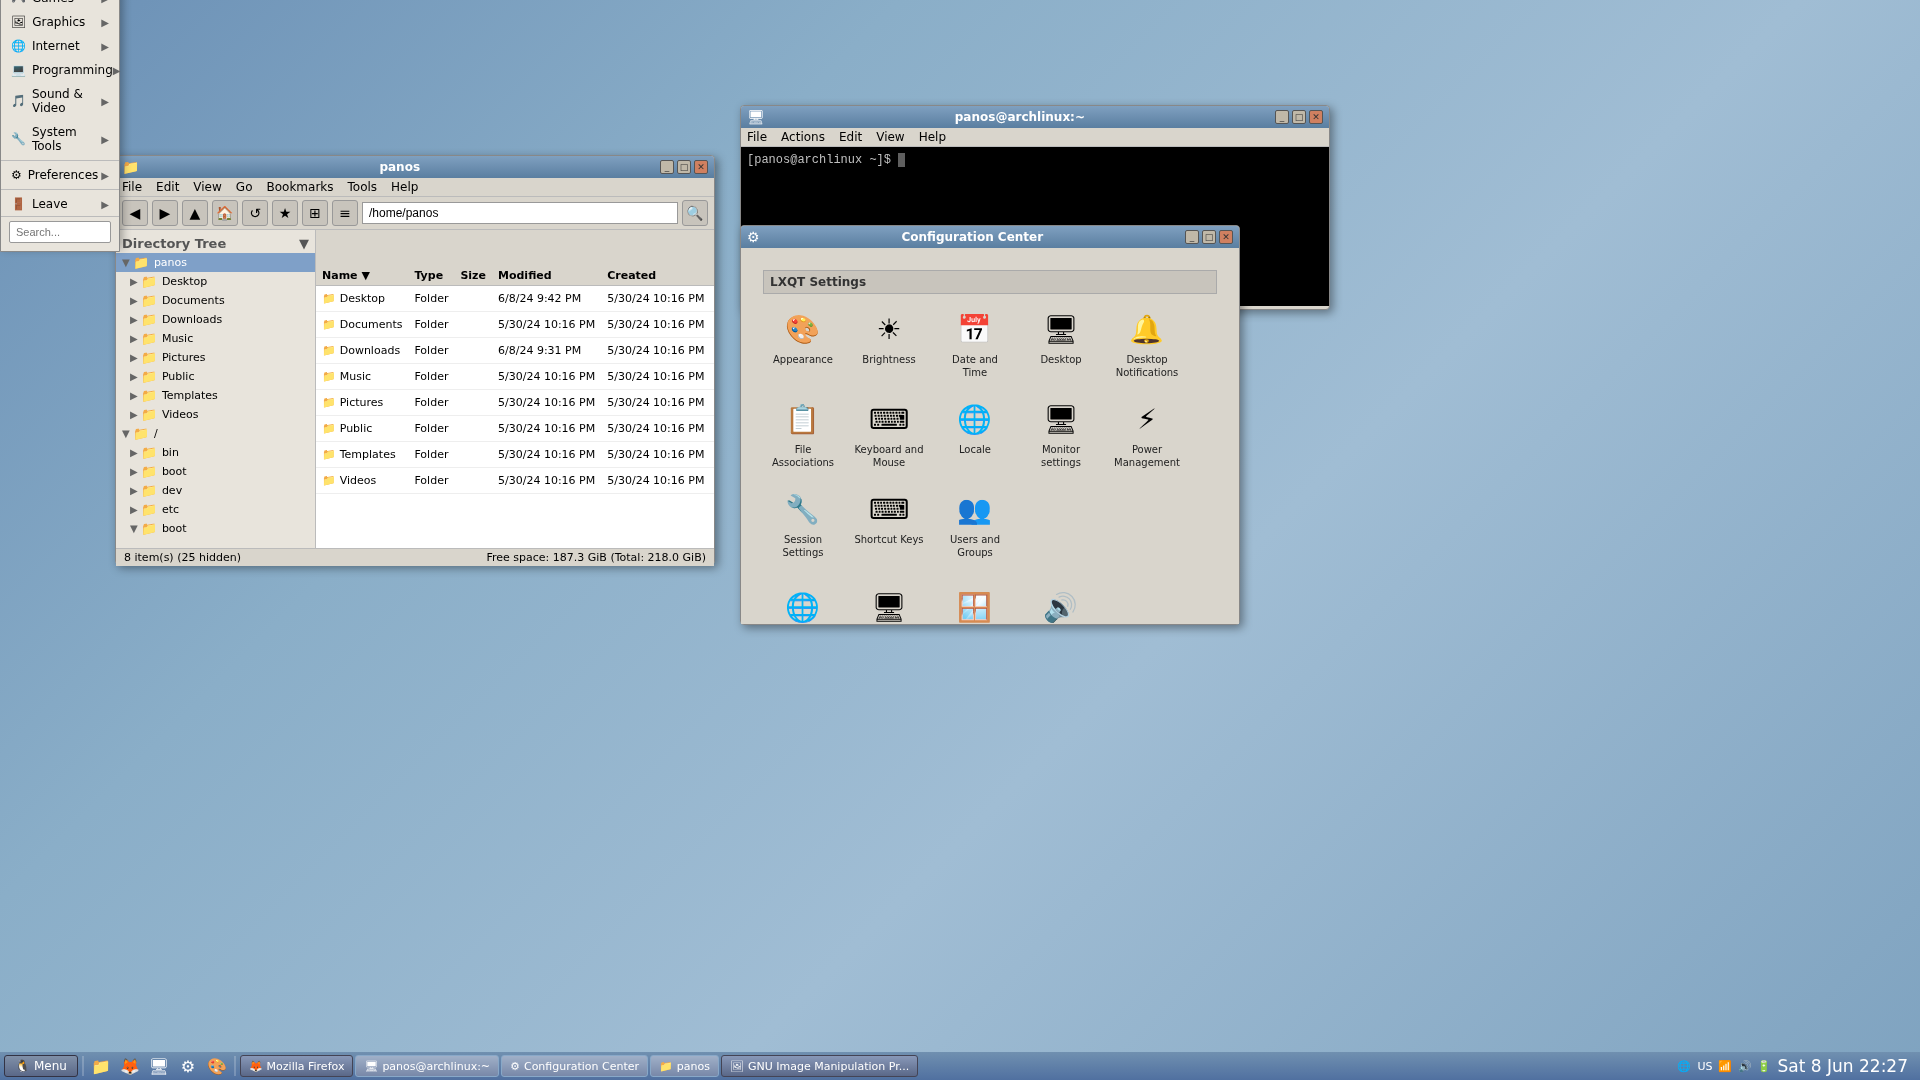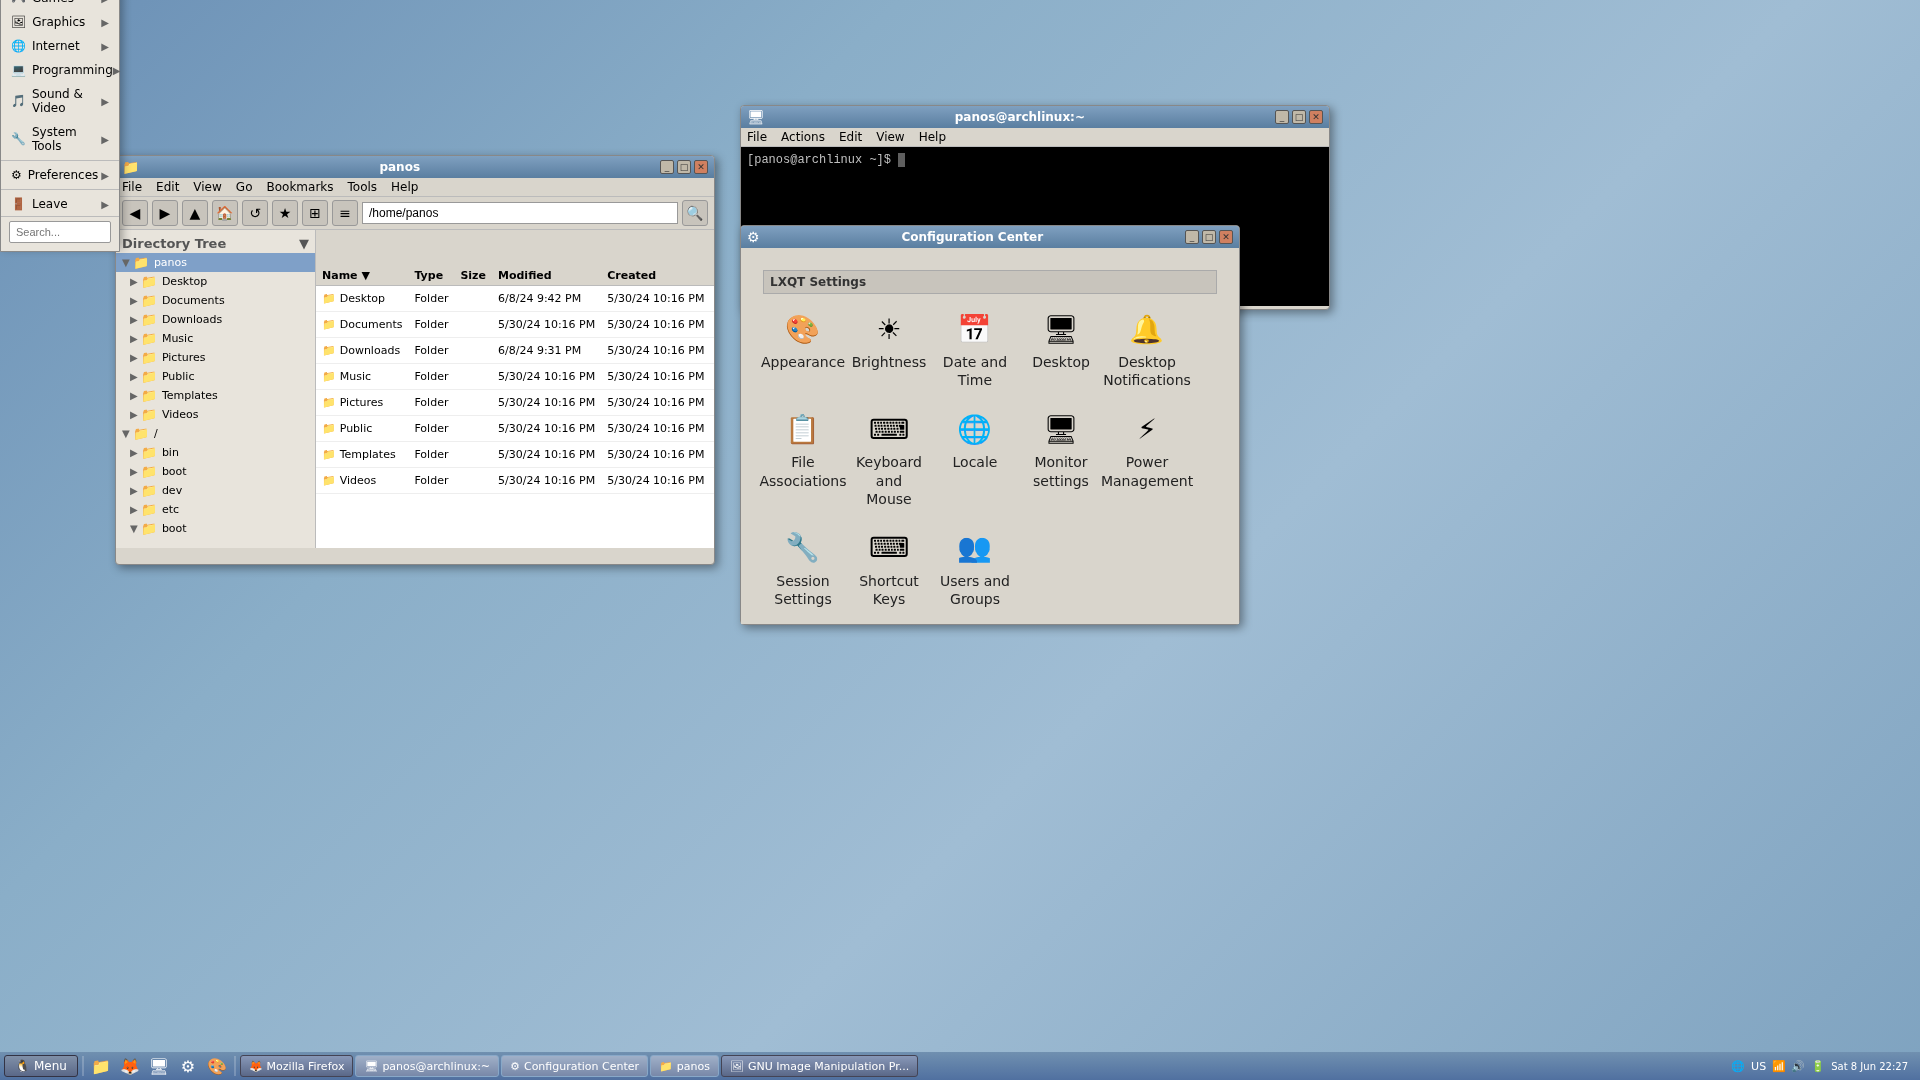--- a/index.html
+++ b/index.html
@@ -243,21 +243,21 @@
     .config-icon {
       width: 40px;
       height: 40px;
       margin-bottom: 4px;
       display: flex;
       align-items: center;
       justify-content: center;
       font-size: 28px;
     }
     .config-label {
-      font-size: 14px;
+      font-size: 10px;
       text-align: center;
       color: #222;
       line-height: 1.3;
     }
 
     
     #start-menu {
       position: absolute;
       bottom: 828px;
       left: 0;
@@ -342,21 +342,21 @@
     .taskbar-sep { width: 2px; height: 20px; background: rgba(255,255,255,0.2); margin: 0 2px; }
     .taskbar-right {
       margin-left: auto;
       display: flex;
       align-items: center;
       gap: 6px;
       color: white;
       font-size: 11px;
       padding-right: 8px;
     }
-    .taskbar-clock { font-size: 10px; color: white; }
+    .taskbar-clock { font-size: 17px; color: white; }
 
     
     ::-webkit-scrollbar { width: 8px; height: 8px; }
     ::-webkit-scrollbar-track { background: #d9d5cc; }
     ::-webkit-scrollbar-thumb { background: #aaa; border-radius: 2px; }
   </style>
 </head>
 <body>
 
 <div class="desktop-icon" style="top:10px;left:12px;">
@@ -573,20 +573,24 @@
     <td>Folder</td>
     <td></td>
     <td>5/30/24 10:16 PM</td>
     <td>5/30/24 10:16 PM</td>
     <td>panos</td>
   </tr>
           </tbody>
       </table>
     </div>
   </div>
+  <div class="fm-statusbar">
+    <span>8 item(s) (25 hidden)</span>
+    <span>Free space: 187.3 GiB (Total: 218.0 GiB)</span>
+  </div>
 </div>
 
 <div class="window" id="terminal">
   <div class="window-titlebar">
     <div style="display:flex;align-items:center;gap:4px;">
       <span style="font-size:14px;">🖥</span>
     </div>
     <span class="title">panos@archlinux:~</span>
     <div class="window-controls">
       <div class="win-btn">_</div>

